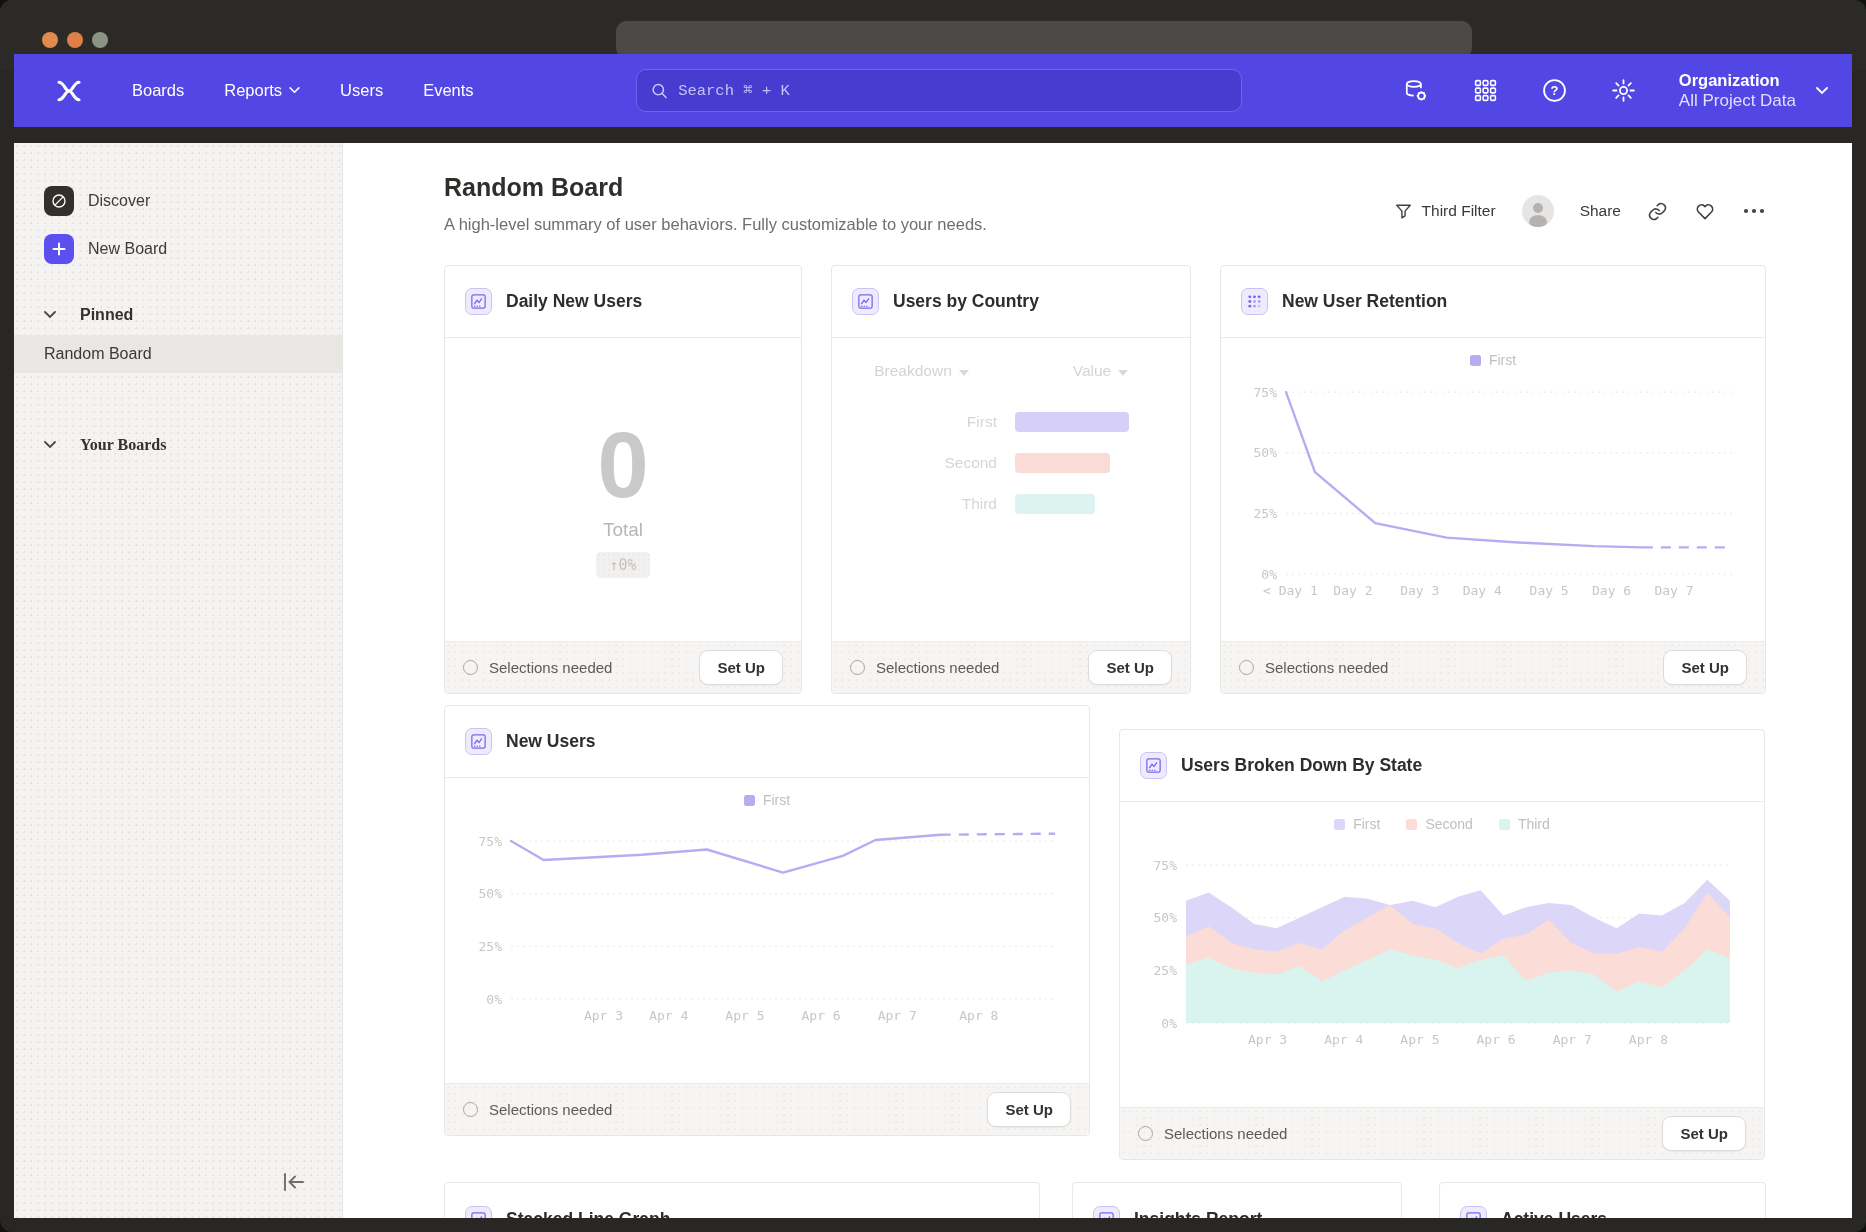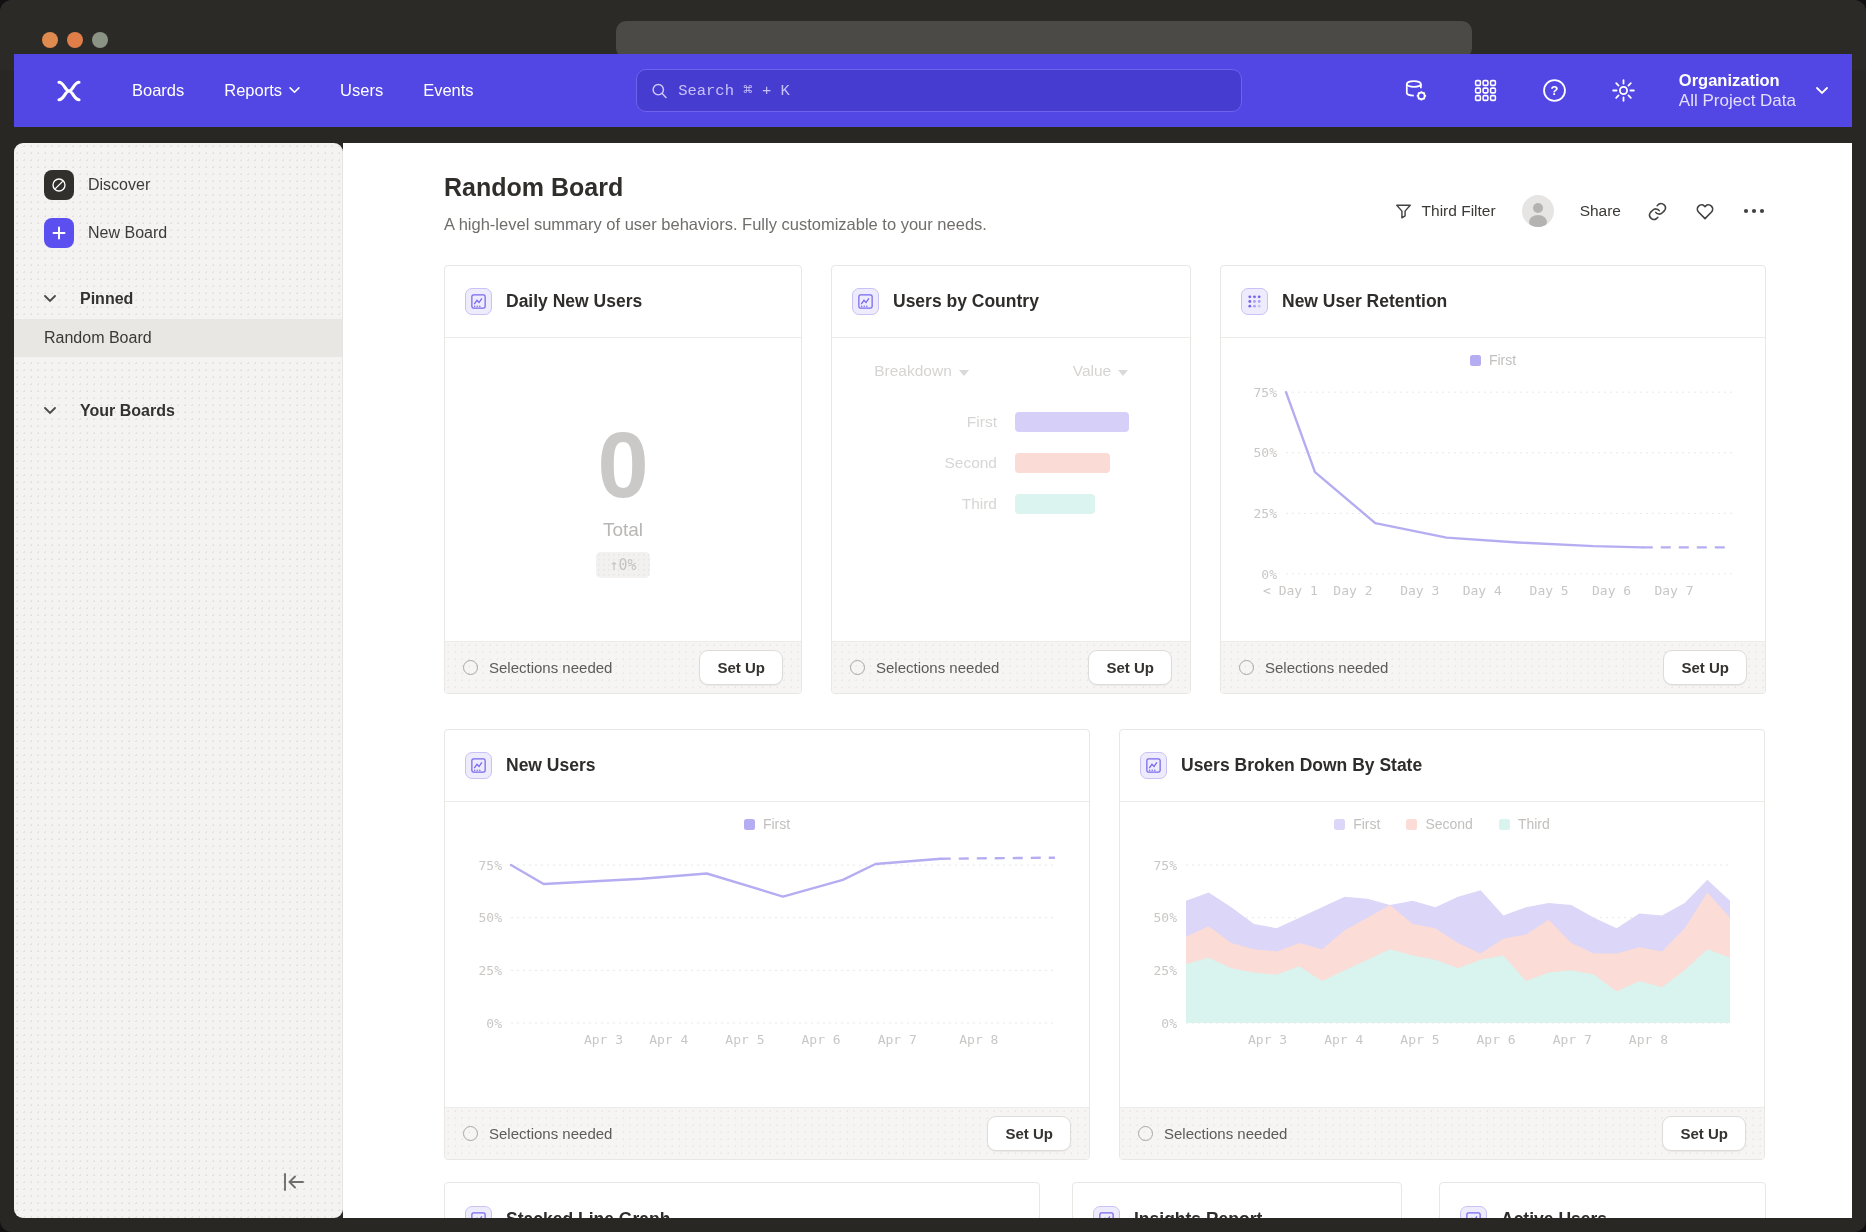--- a/index.html
+++ b/index.html
@@ -23,21 +23,21 @@
   .nav-right { position:absolute; right:24px; top:0; height:73px; display:flex; align-items:center; gap:42px; }
   .nav-ico { width:27px; height:27px; display:flex; align-items:center; justify-content:center; cursor:pointer; }
   .org { display:flex; align-items:center; gap:20px; cursor:pointer; }
   .org-text { display:flex; flex-direction:column; line-height:1.25; }
   .org-name { color:#fff; font-size:16.5px; font-weight:700; }
   .org-project { color:#e2defc; font-size:17px; }
 
   
   .sidebar { position:absolute; top:143px; left:14px; width:329px; bottom:14px;
              background:#f4f3f1; background-image:radial-gradient(#e3e1de 1px, transparent 1px); background-size:7px 7px;
-             border-right:1px solid #e7e5e2; padding-top:22px;border-radius:9px; }
+             border-right:1px solid #e7e5e2; padding-top:38px; }
   .side-item { display:flex; align-items:center; gap:14px; height:40px; padding-left:30px; cursor:pointer; }
   .side-item + .side-item { margin-top:8px; }
   .side-ico { width:30px; height:30px; border-radius:8px; display:flex; align-items:center; justify-content:center; }
   .side-ico.dark { background:#31302d; }
   .side-ico.purple { background:#5b4ff0; }
   .side-label { font-size:16px; color:#3c3b38; font-weight:500; }
   .side-section { display:flex; align-items:center; gap:24px; padding-left:30px; height:24px; margin-top:34px; cursor:pointer; }
   .side-section span { font-size:16px; font-weight:700; color:#333230; }
   .side-row { height:38px; margin-top:8px; display:flex; align-items:center; padding-left:30px; font-size:16px; color:#3a3936; cursor:pointer; }
   .side-row.selected { background:#e9e7e4; }
@@ -201,21 +201,21 @@
     </div>
     <div class="side-section">
       <svg width="12" height="8" viewBox="0 0 12 8">
           <path d="M1 1l5 5 5-5" stroke="#4a4947" stroke-width="1.8" fill="none" stroke-linecap="round"></path>
         </svg>
       <span>Pinned</span>
     </div>
     <div class="side-row selected">
       <span>Random Board</span>
     </div>
-    <div class="side-section" style="margin-top:42px;">
+    <div class="side-section" style="margin-top:60px;font-family:Liberation Serif, serif;">
       <svg width="12" height="8" viewBox="0 0 12 8">
           <path d="M1 1l5 5 5-5" stroke="#4a4947" stroke-width="1.8" fill="none" stroke-linecap="round"></path>
         </svg>
       <span>Your Boards</span>
     </div>
     <button class="collapse-btn">
       <svg width="28" height="22" viewBox="0 0 28 22" fill="none" stroke="#6f6e6b" stroke-width="1.9" stroke-linecap="round">
           <path d="M5 3v16M23 11H10M15 5.5L9.5 11l5.5 5.5"></path>
         </svg>
     </button>
@@ -364,21 +364,21 @@
             <polyline points="406.8,177.32500000000002 496,177.32500000000002" fill="none" stroke="#b5adf1" stroke-width="2.4" stroke-dasharray="10 8"></polyline>
           </svg>
         </div>
       <div class="card-foot">
         <span class="foot-circle"></span>
         <span class="foot-status">Selections needed</span>
         <button class="setup-btn">Set Up</button>
       </div>
     </section>
 
-    <section class="card" style="left:101px; top:586px; width:646px; height:431px;">
+    <section class="card" style="left:101px; top:562px; width:646px; height:431px;">
       <div class="card-head">
         <span class="chart-ico">
             <svg width="17" height="17" viewBox="0 0 20 20" fill="none" stroke="#7668ec" stroke-width="1.5">
               <rect x="2.2" y="2.2" width="15.6" height="15.6" rx="2"></rect>
               <path d="M5 13l3.2-4.4 2.4 2.6 3.4-5"></path>
               <path d="M5.5 15.6h.01M8.5 15.6h.01M11.5 15.6h.01" stroke-linecap="round" stroke-width="1.8"></path>
             </svg>
           </span>
         <span class="card-title">New Users</span>
       </div>

